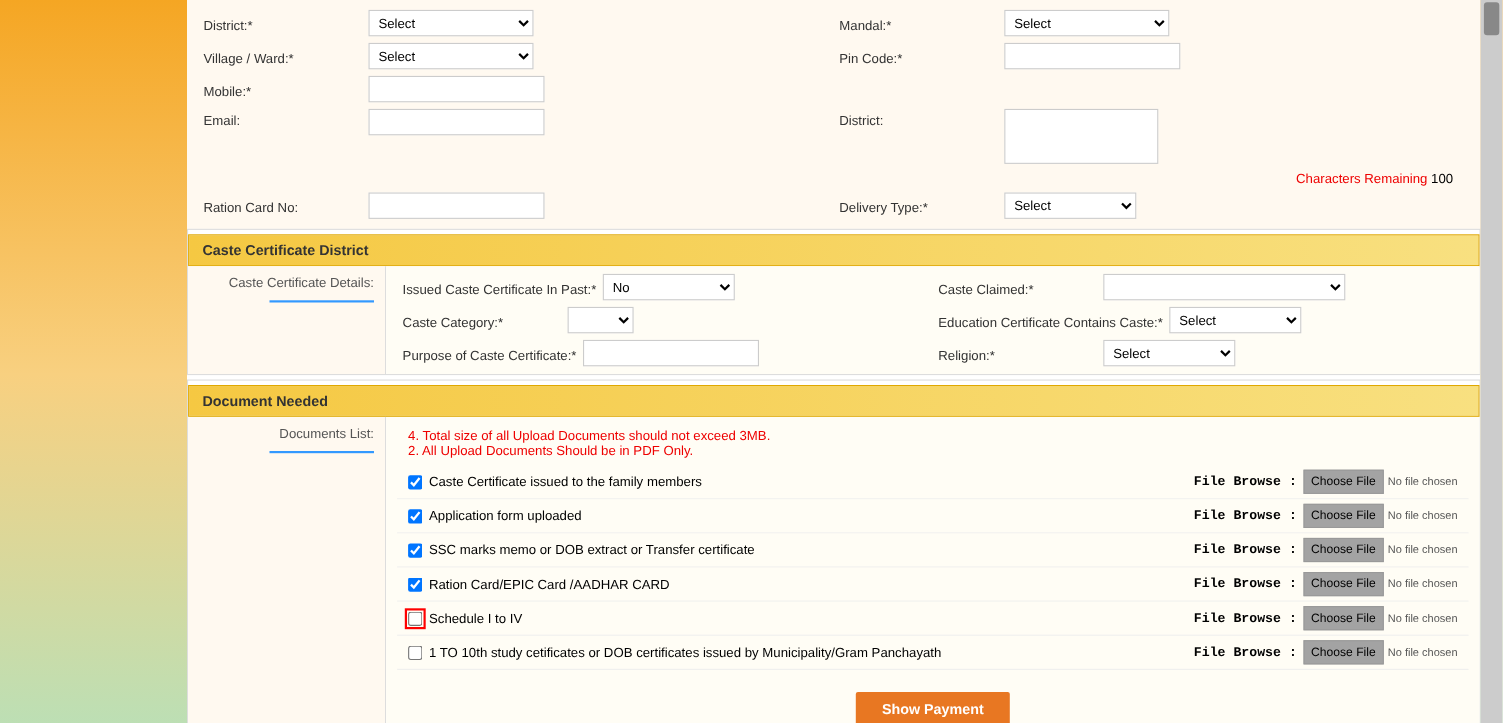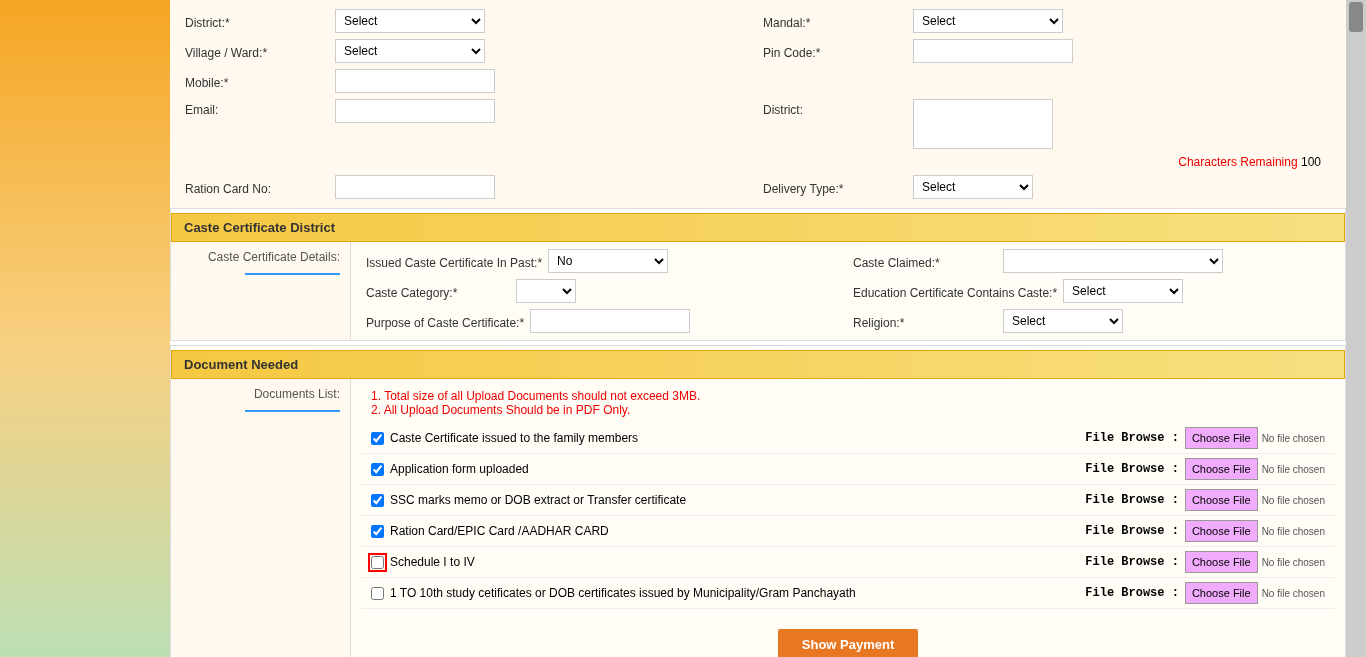--- a/index.html
+++ b/index.html
@@ -170,21 +170,21 @@
       margin-right: 6px;
       font-weight: bold;
       font-size: 12px;
       font-family: Liberation Mono, monospace;
     }
 
     .file-input-btn {
       font-size: 11px;
       padding: 2px 6px;
       border: 1px solid #999;
-      background: #f0abfc;
+      background: #a3a3a3;
       cursor: pointer;
       height: 22px;
     }
 
     .file-no-chosen {
       font-size: 10px;
       color: #555;
       margin-left: 4px;
     }
 
@@ -428,21 +428,21 @@
       </div>
 
       <div class="side-label-section">
         <div class="side-label">
           <span>Documents List:</span><br>
           <span class="side-label-underline"></span>
         </div>
         <div class="side-content">
 
           <div class="doc-notes">
-            <p>1. Total size of all Upload Documents should not exceed 3MB.</p>
+            <p>4. Total size of all Upload Documents should not exceed 3MB.</p>
             <p>2. All Upload Documents Should be in PDF Only.</p>
           </div>
 
           <div class="doc-row">
             <div class="doc-check-label">
               <input type="checkbox" checked="" style="">
               <span>Caste Certificate issued to the family members</span>
             </div>
             <div class="doc-file-browse">
               <span class="file-browse-label">File Browse :</span>

